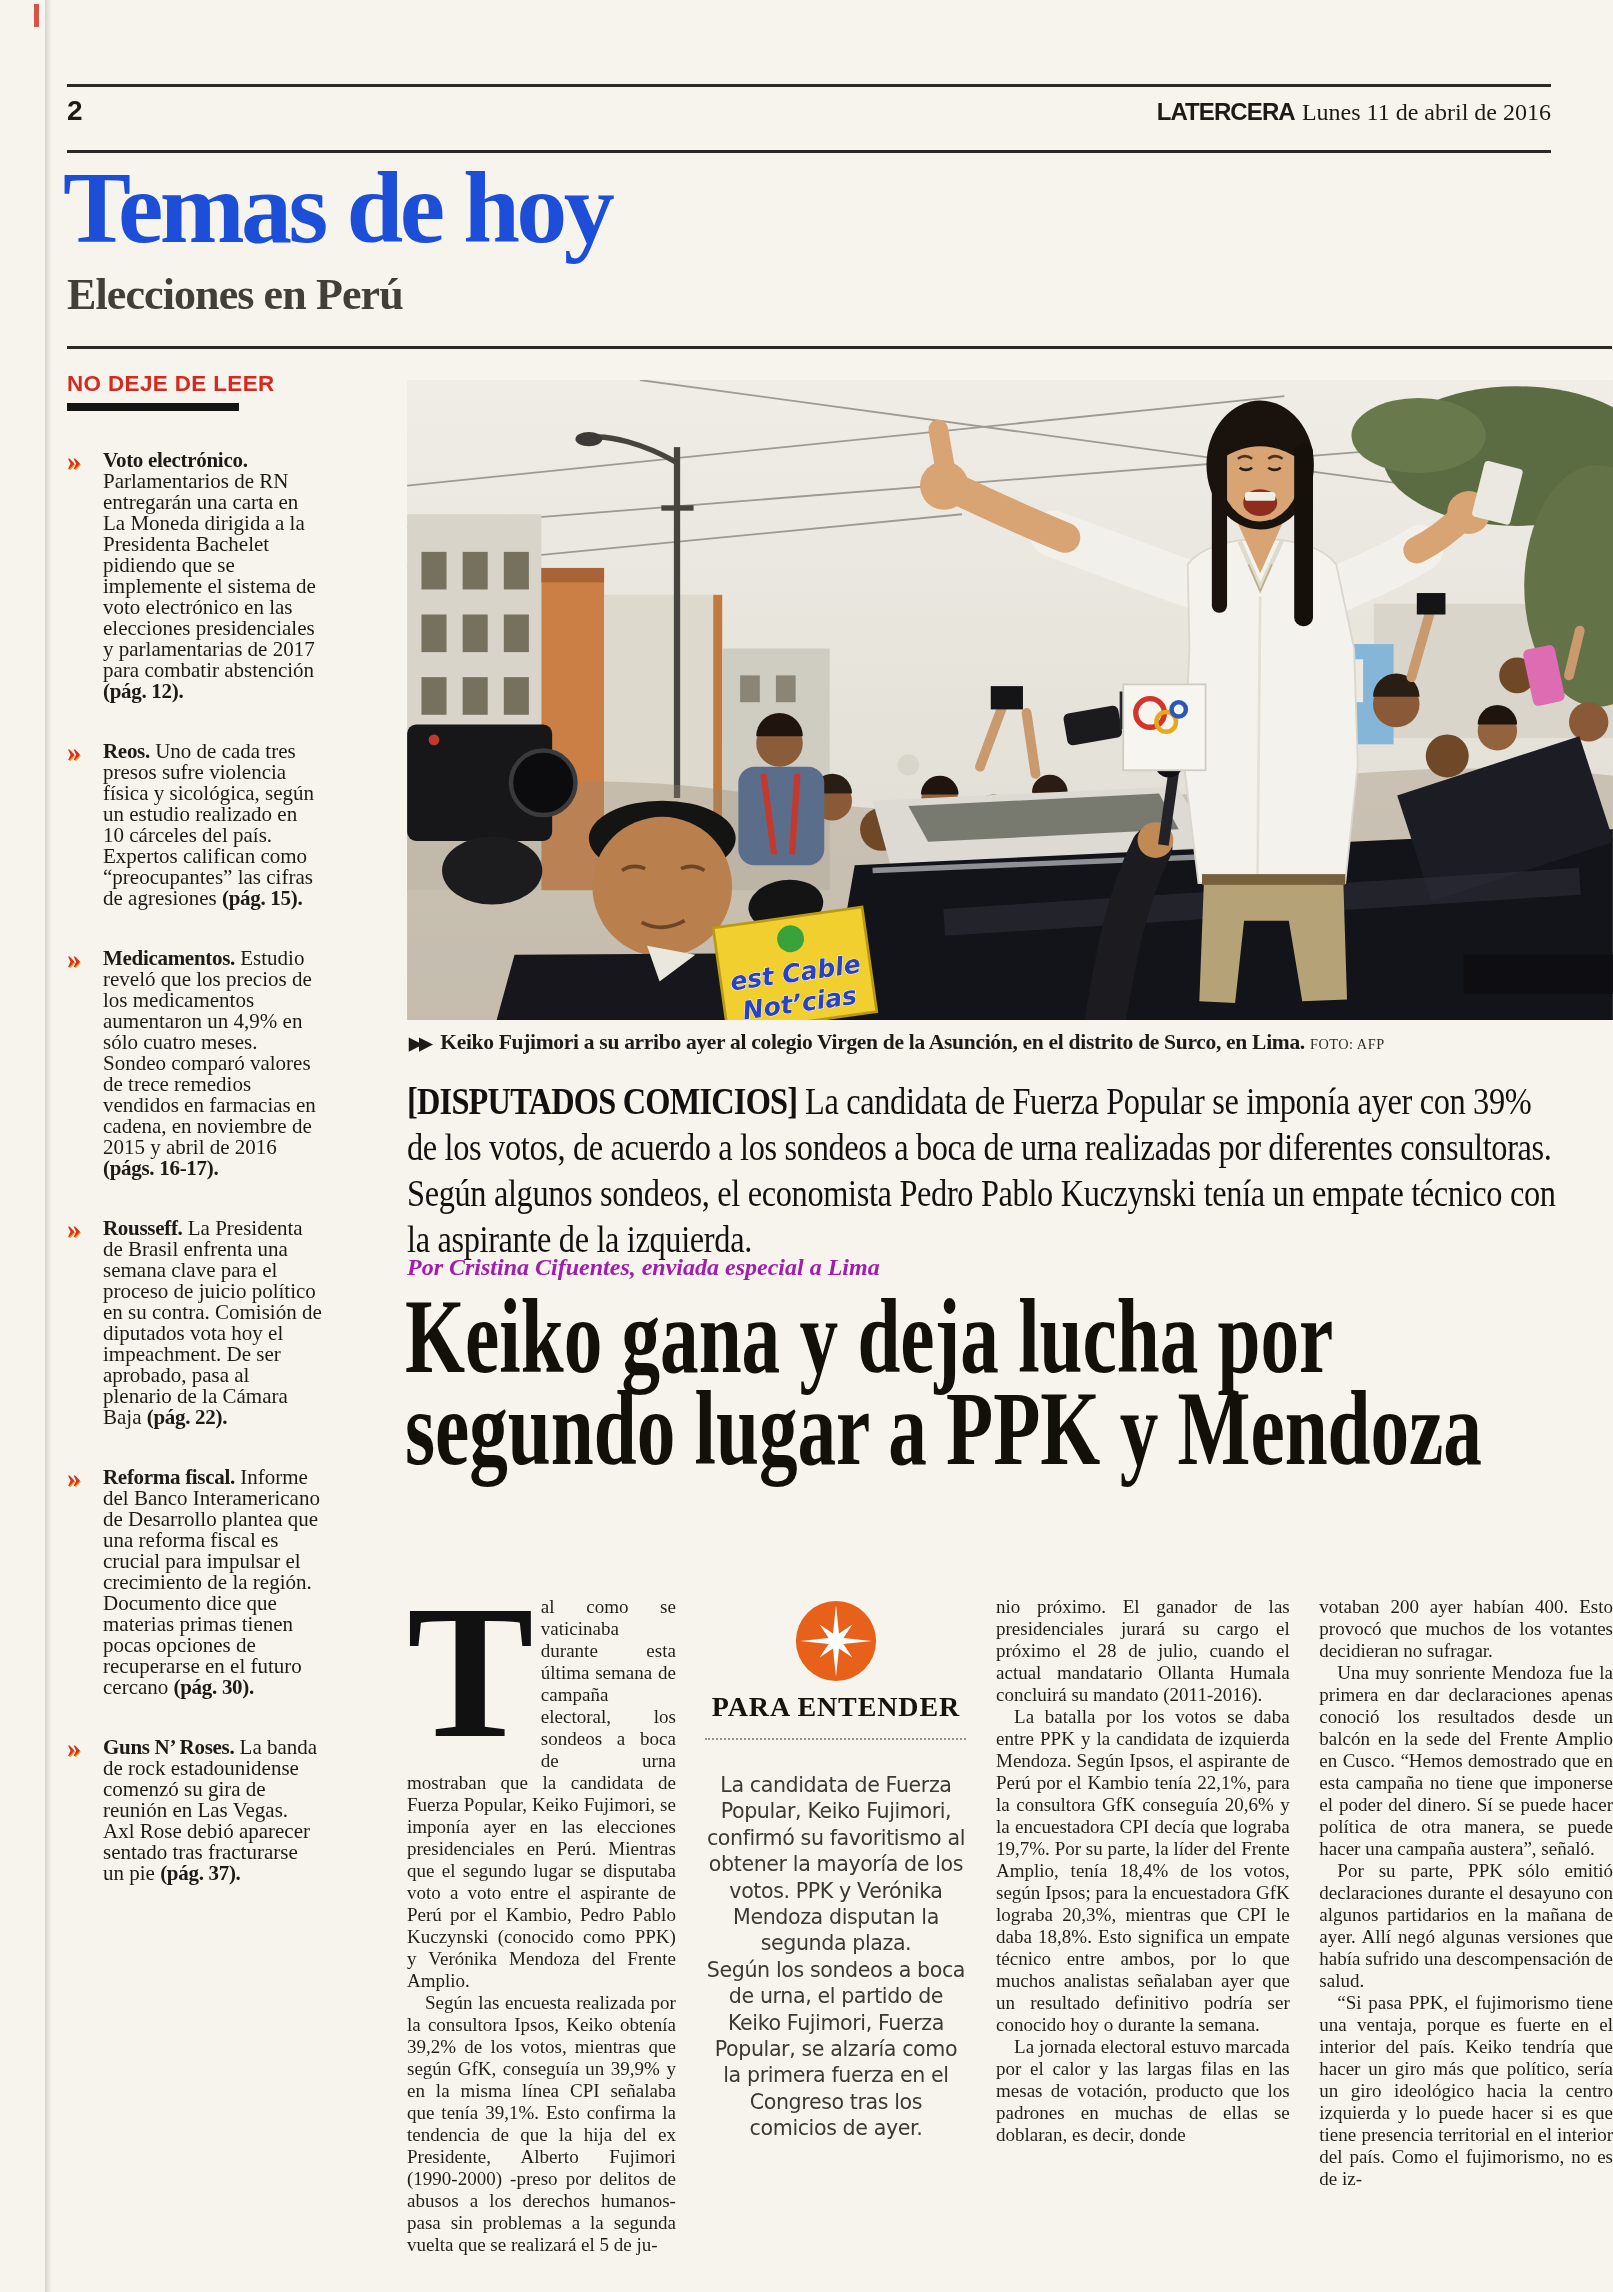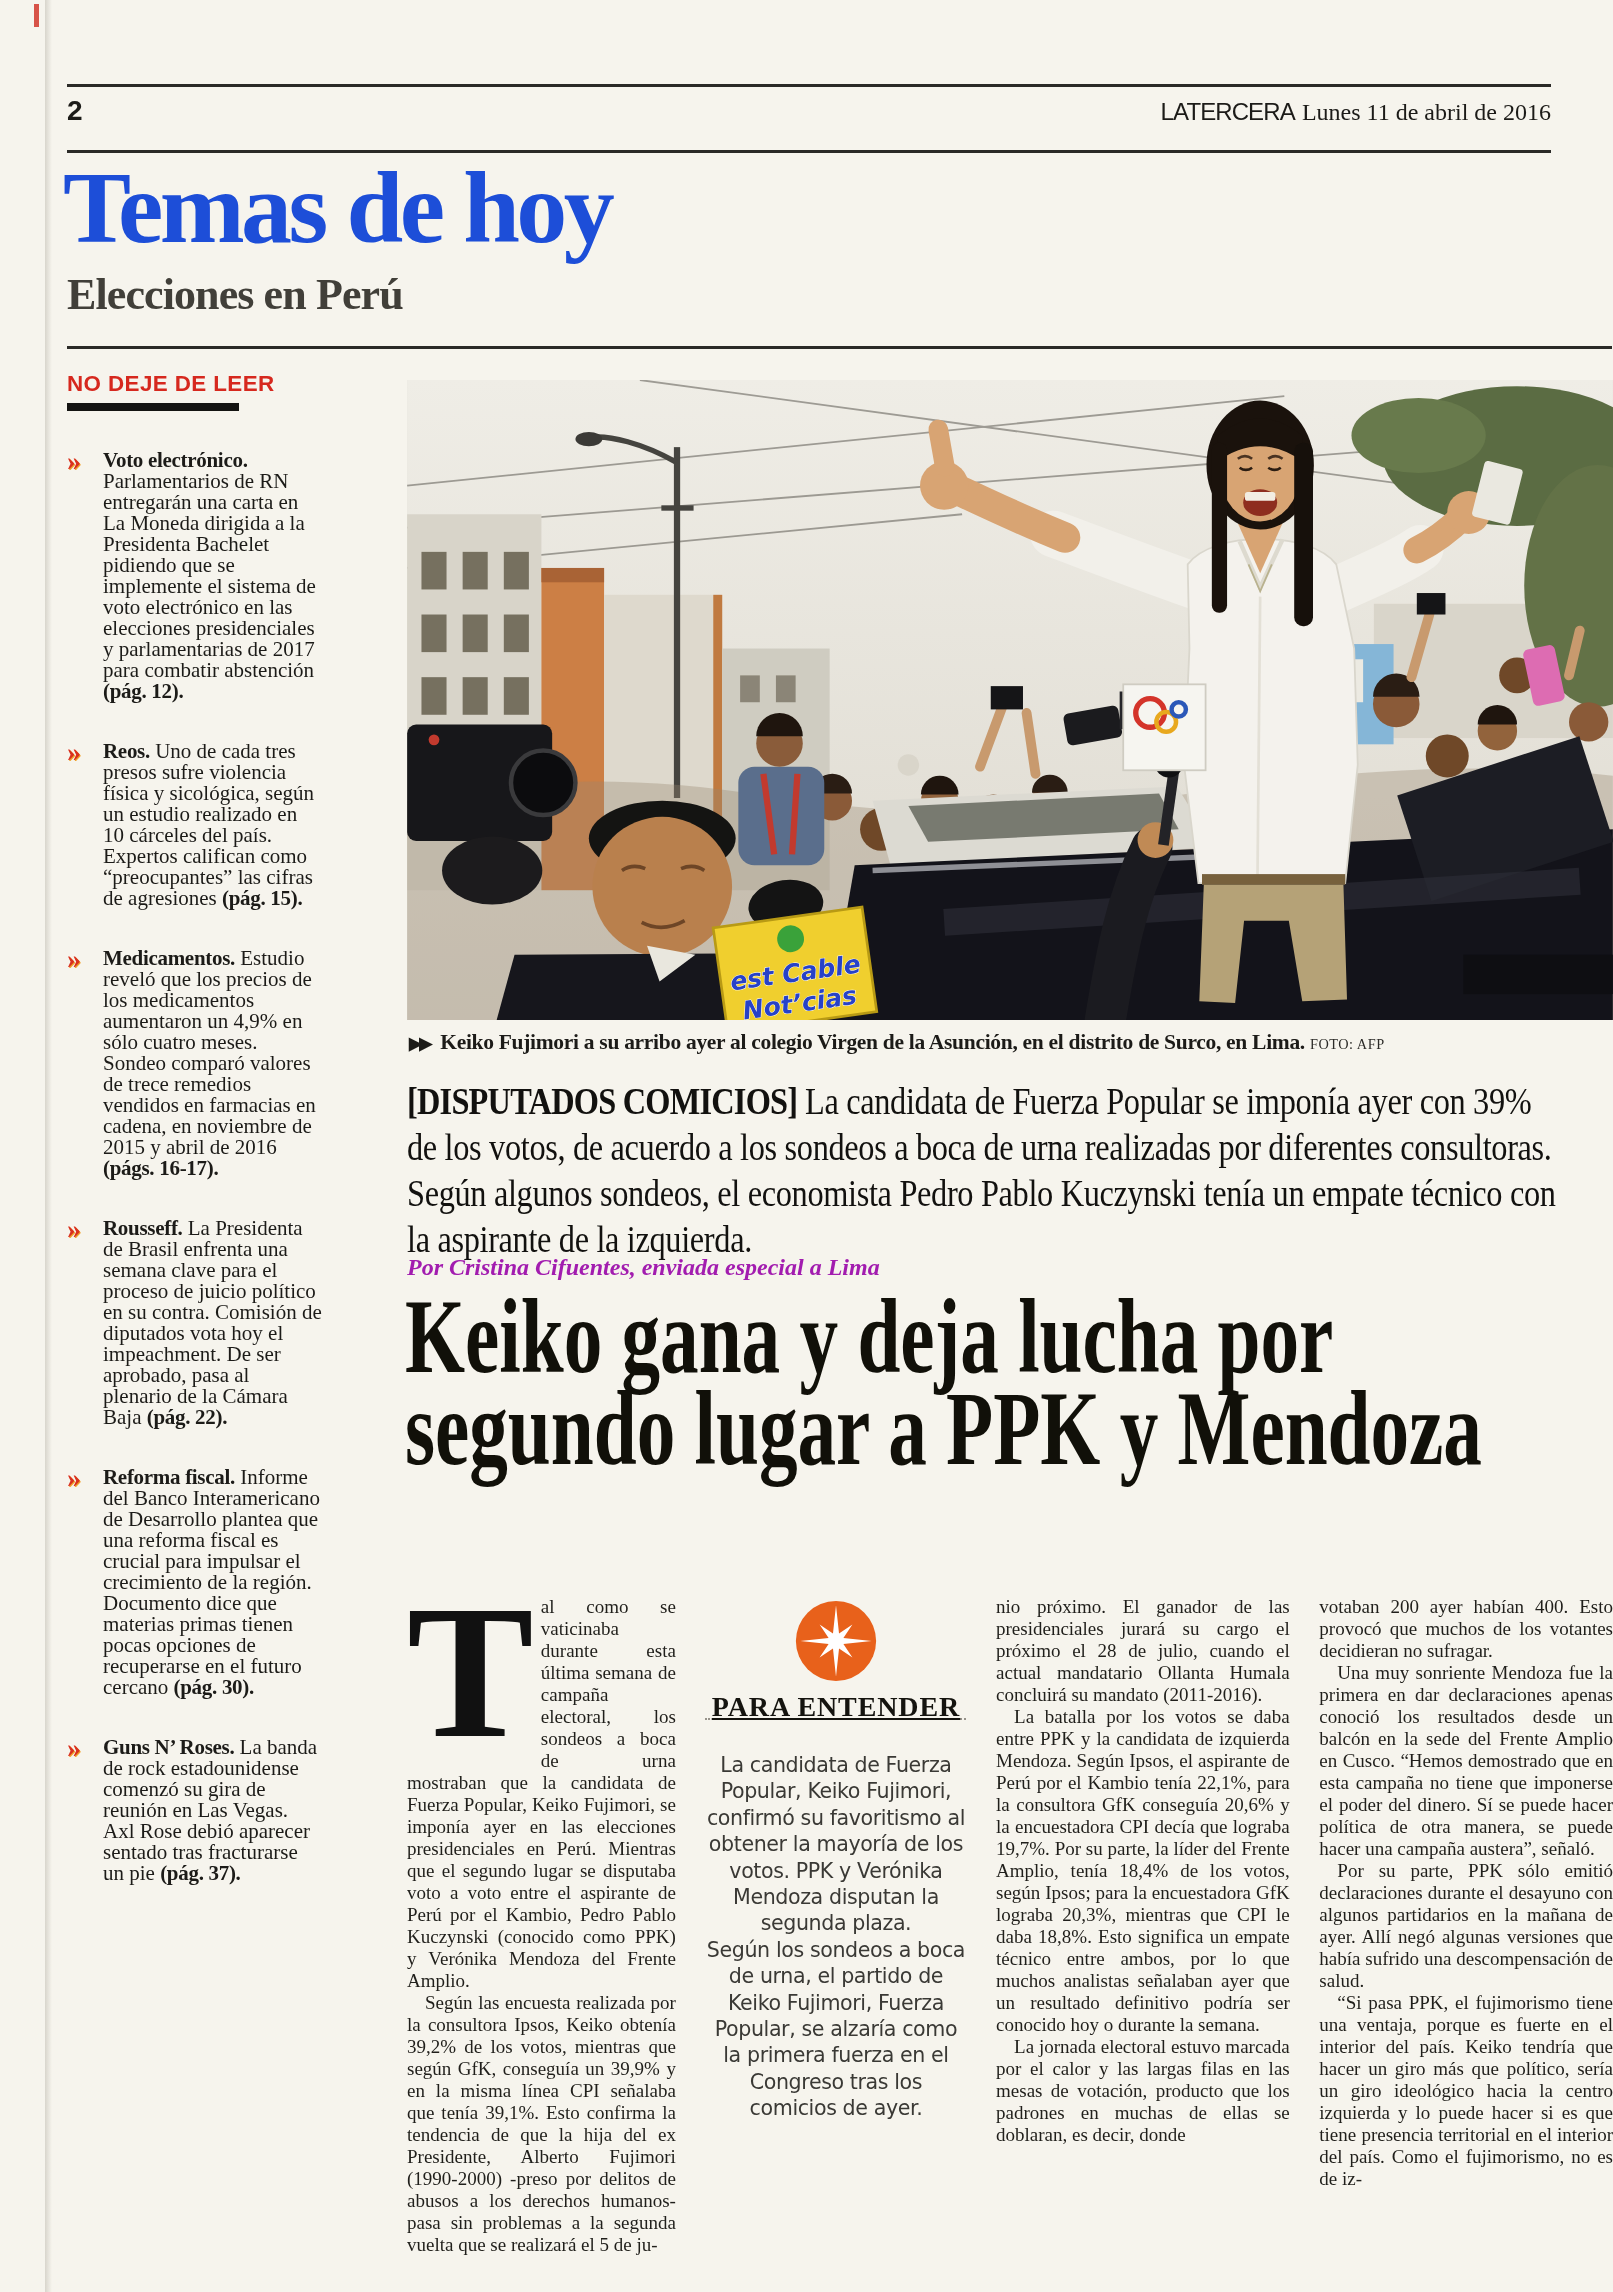--- a/index.html
+++ b/index.html
@@ -11,21 +11,21 @@
 
   .rule{position:absolute;left:67px;right:63px;height:2.7px;background:#2b2a27;}
   .rule-top{top:84px;}
   .rule-mid{top:150px;}
   .section-rule{top:346px;right:1.8px;}
 
   .folio-row{position:absolute;top:95px;left:67px;right:63px;display:flex;
         justify-content:space-between;align-items:baseline;}
   .folio{font-family:"Liberation Sans",sans-serif;font-weight:700;font-size:28px;}
   .masthead{font-size:24px;}
-  .masthead-name{font-family:"Liberation Sans",sans-serif;font-weight:400;letter-spacing:-0.9px;}
+  .masthead-name{font-family:"Liberation Sans",sans-serif;font-weight:700;letter-spacing:-0.9px;}
   .masthead-date{font-family:"Liberation Serif",serif;margin-left:7.2px;}
 
   .section-title{position:absolute;left:63px;top:154px;margin:0;font-size:102px;line-height:1.05;
         font-weight:700;color:#1d4ed8;letter-spacing:-3.6px;}
   .section-subtitle{position:absolute;left:67px;top:269px;margin:0;font-size:44px;
         font-weight:700;color:#413f39;letter-spacing:-0.9px;}
 
   .sidebar{position:absolute;left:67px;top:371px;width:279px;}
   .sidebar-heading{font-family:"Liberation Sans",sans-serif;font-weight:700;font-size:22.4px;
         color:#d6281e;letter-spacing:0.4px;}
@@ -61,21 +61,21 @@
   .col .indent{text-indent:18px;}
   .col1{width:271px;}
   .col3{width:296px;}
   .col4{width:296px;}
   .dropcap{float:left;font-weight:700;font-size:190px;line-height:143px;height:149px;
         margin:5.4px 12.5px 0 0;letter-spacing:-5.4px;color:#111;}
 
   .understand{width:263px;text-align:center;font-family:"DejaVu Sans",sans-serif;color:#3a3935;}
   .u-icon{width:82px;height:82px;margin:3.6px auto 14.3px;}
   .u-title{font-family:"Liberation Serif",serif;font-weight:700;font-size:28px;color:#15140f;
-        letter-spacing:0.9px;margin:0 0 0;text-decoration:underline;}
+        letter-spacing:0.9px;margin:0 0 20px;}
   .u-divider{border:0;border-top:2.7px dotted #96928a;margin:0 0 32px;}
   .u-item{font-size:20.6px;line-height:26.4px;letter-spacing:-0.4px;margin:0 0 43px;}
 </style>
 </head>
 <body>
 
 <div class="page">
   <div class="scan-mark"></div>
 
   <div class="rule rule-top"></div>

